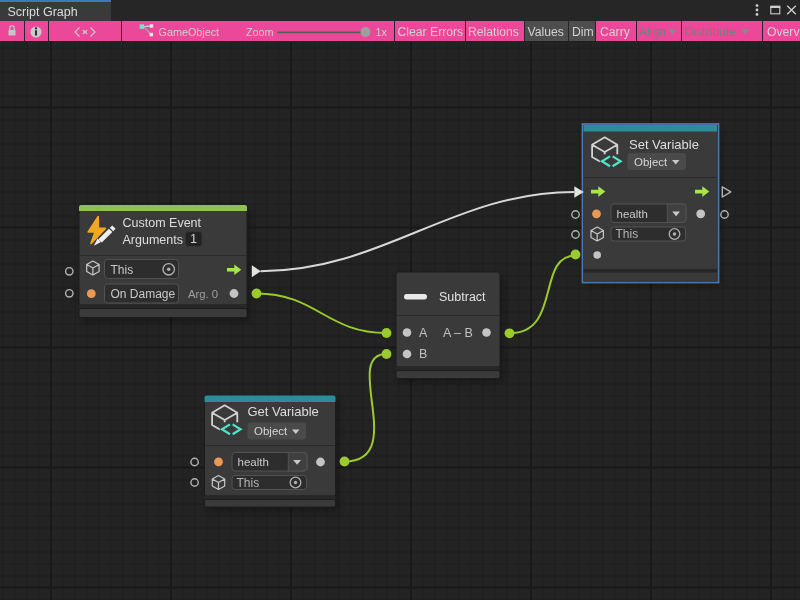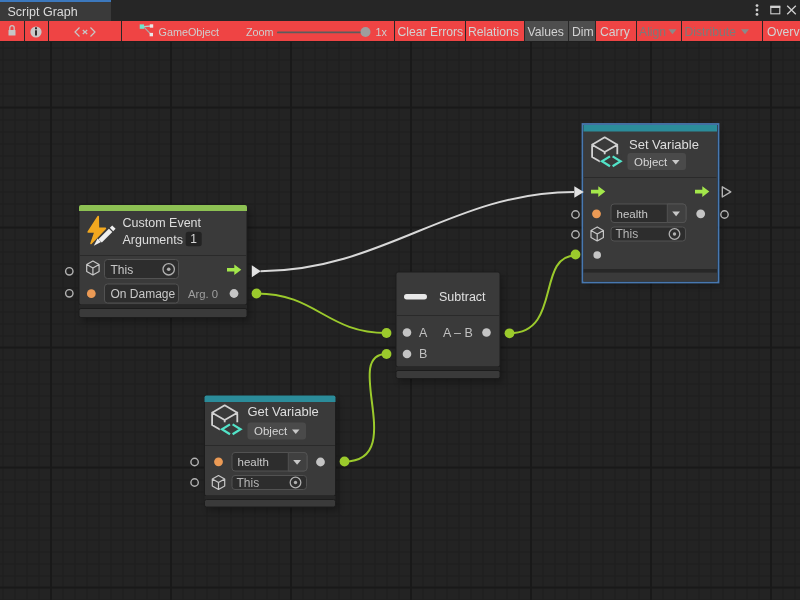--- a/index.html
+++ b/index.html
@@ -1,21 +1,21 @@
 <!DOCTYPE html>
 <html><head>
 <meta charset="utf-8">
 <style>
   html,body{margin:0;padding:0;}
   body{width:800px;height:600px;overflow:hidden;background:#232323;transform:translateZ(0);
        font-family:"Liberation Sans",sans-serif;-webkit-font-smoothing:antialiased;}
   .abs{position:absolute;}
   #titlebar{left:0;top:0;width:800px;height:21px;background:#262626;}
   #tab{left:0;top:0;width:111px;height:21px;background:#3a3a3a;border-top:2px solid #3c78bd;box-sizing:border-box;}
-  #toolbar{left:0;top:21px;width:800px;height:21px;background:#ef4444;border-bottom:1px solid #1f1f1f;box-sizing:border-box;}
+  #toolbar{left:0;top:21px;width:800px;height:21px;background:#ec4899;border-bottom:1px solid #1f1f1f;box-sizing:border-box;}
   .sep{position:absolute;top:0;width:1px;height:20px;background:#272727;}
   .press{position:absolute;top:0;height:20px;background:#4e4e4e;}
   #canvas-svg{left:0;top:42px;}
 </style>
 </head>
 <body>
 <div class="abs" id="titlebar"></div>
 <div class="abs" id="tab"></div>
 <svg class="abs" style="left:0;top:0;" width="130" height="21" viewBox="0 0 130 21">
     <g opacity="0.999">

